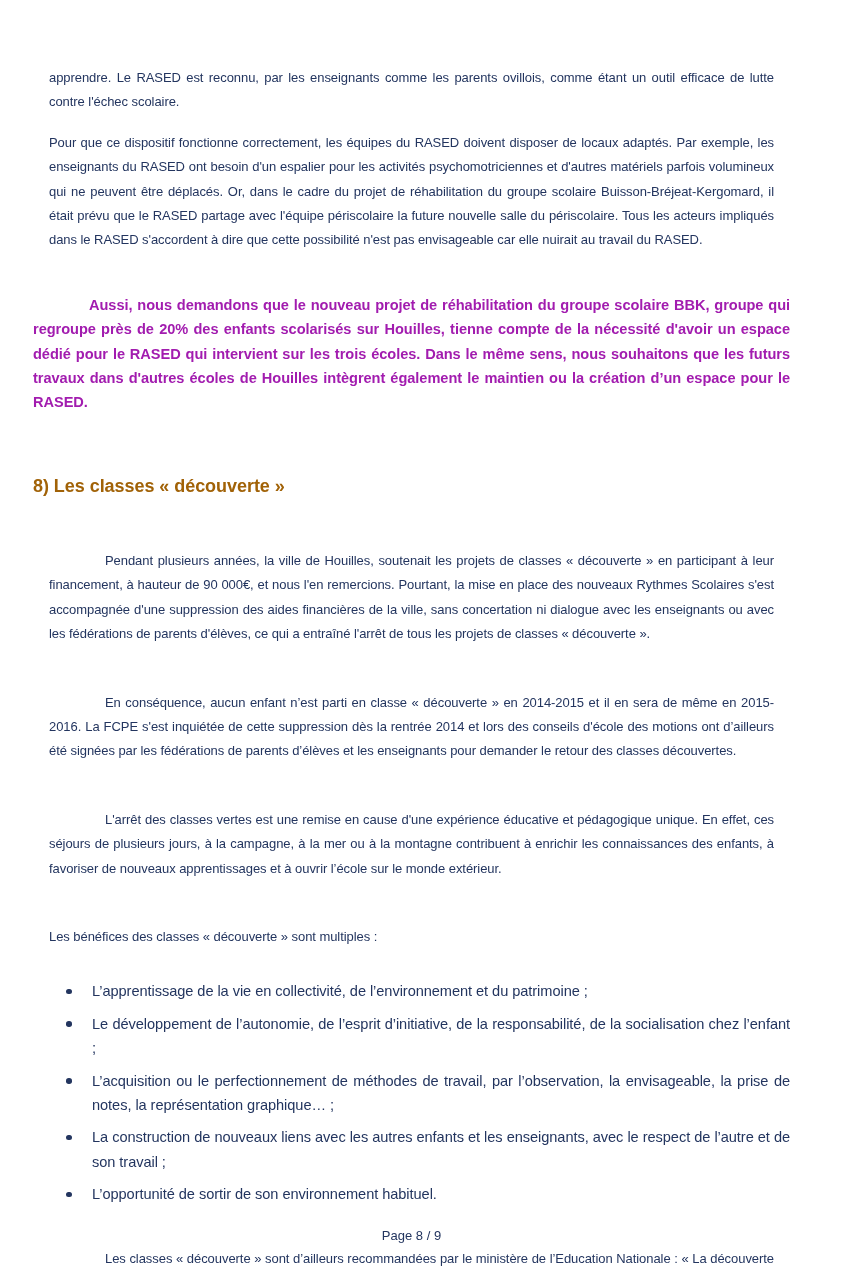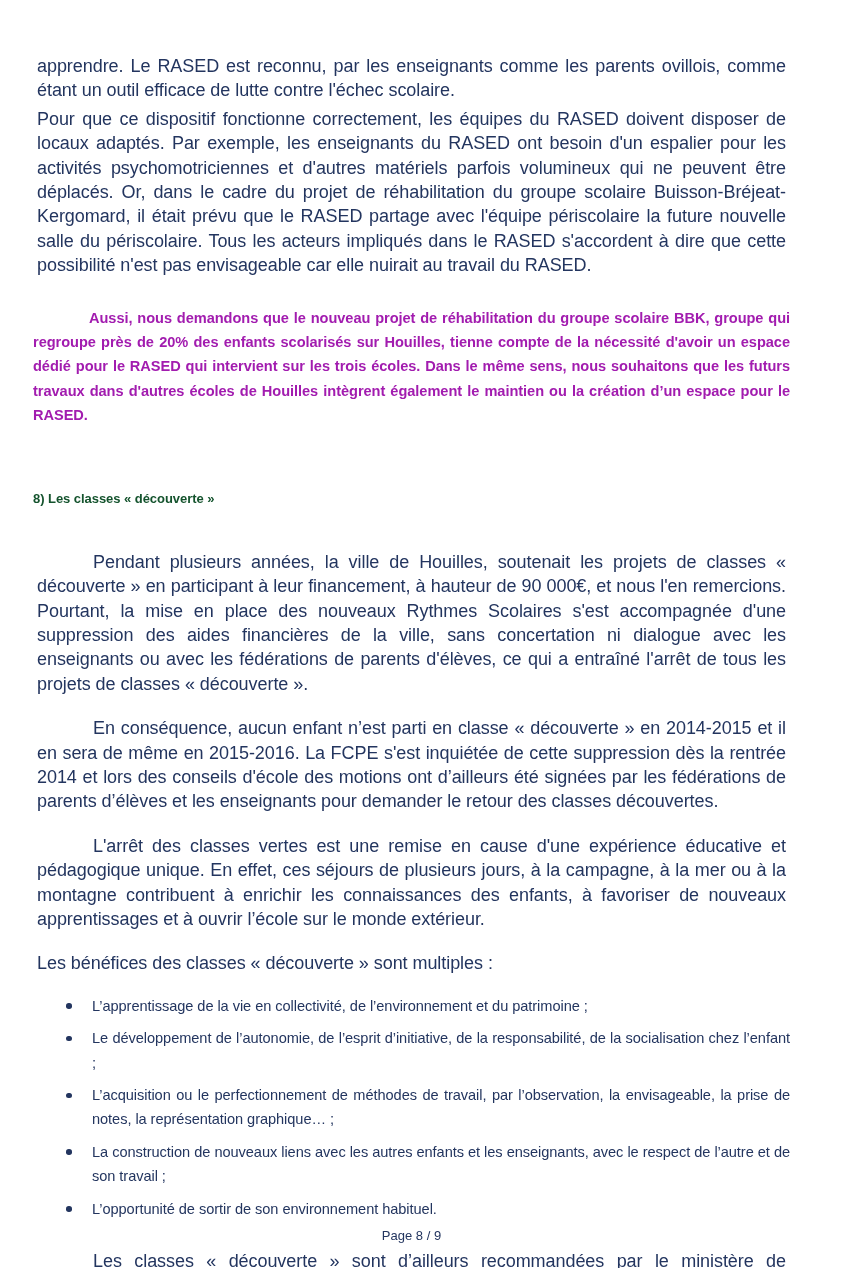--- a/index.html
+++ b/index.html
@@ -16,23 +16,23 @@
     font-family: "Liberation Sans", "DejaVu Sans", sans-serif;
     -webkit-font-smoothing: antialiased;
   }
   .content {
     position: absolute;
     left: 33px;
     top: 50px;
     width: 757px;
   }
   p.body-text {
-    margin: 4px;
+    margin: 16px;
     color: #23355f;
-    font-size: 18px;
+    font-size: 13px;
     line-height: 24.4px;
     text-align: justify;
     text-justify: inter-word;
     font-weight: 400;
     letter-spacing: -0.06px;
   }
   p.body-text.indent {
     text-indent: 56px;
   }
   p.bold-para {
@@ -40,22 +40,22 @@
     color: #a21caf;
     font-size: 14.6px;
     line-height: 24.4px;
     text-align: justify;
     font-weight: 700;
     text-indent: 56px;
     letter-spacing: -0.05px;
   }
   h2.section-heading {
     margin: 0;
-    color: #14532d;
-    font-size: 13px;
+    color: #a16207;
+    font-size: 18px;
     line-height: 22px;
     font-weight: 700;
     letter-spacing: -0.05px;
   }
   .spacer-lg { height: 36px; }
   .spacer-md { height: 24px; }
   .spacer-sm { height: 12px; }
   .spacer-xs { height: 6px; }
   ul.bullet-list {
     margin: 0;

